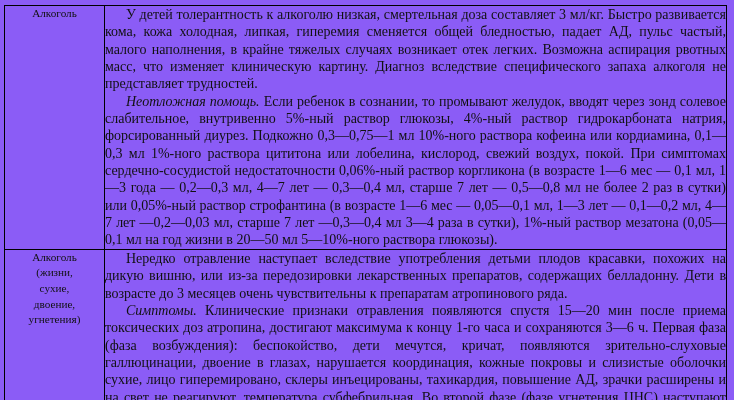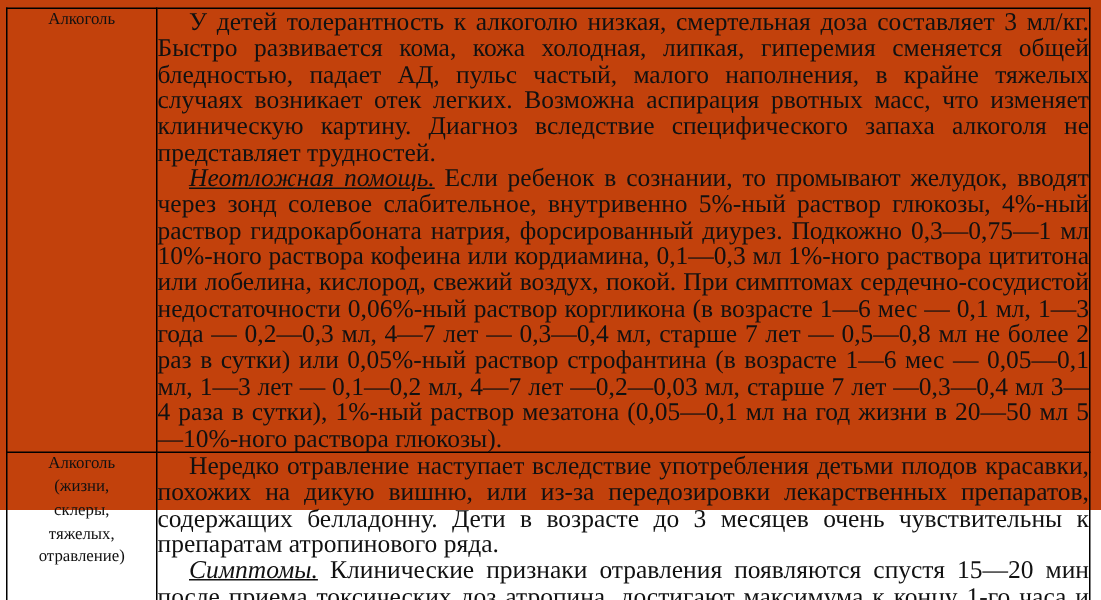--- a/index.html
+++ b/index.html
@@ -11,22 +11,22 @@
   body {
     width: 734px;
     height: 400px;
     overflow: hidden;
     font-family: "Liberation Serif", "DejaVu Serif", serif;
     color: #111111;
   }
   .page {
     position: relative;
     width: 734px;
-    height: 340px;
-    background: #c2410c;
+    height: 400px;
+    background: #8b5cf6;
     box-sizing: border-box;
   }
   table.poison-table {
     position: absolute;
     left: 4px;
     top: 5px;
     width: 723px;
     border-collapse: collapse;
     table-layout: fixed;
   }
@@ -44,34 +44,33 @@
     padding: 4px 3px;
   }
   td.substance-cell .subname {
     display: block;
   }
   td.desc-cell {
     padding: 4px 6px 3px 9px;
   }
   p.para {
     margin: 0;
-    font-size: 17px;
+    font-size: 14px;
     line-height: 17.35px;
     text-align: justify;
     text-align-last: left;
     text-justify: inter-word;
     hyphens: manual;
     text-indent: 21px;
   }
   p.para + p.para {
     margin-top: 0;
   }
   .it {
     font-style: italic;
-    text-decoration: underline;
   }
   
   tr.row-alcohol td.desc-cell { height: 225px; }
   tr.row-atropine td.desc-cell { height: 155px; }
 </style>
 </head>
 <body>
 
 <div class="page">
   <table class="poison-table">
@@ -84,23 +83,23 @@
         <td class="desc-cell">
           <p class="para"><span>У детей толерантность к алкоголю низкая, смертельная доза составляет 3 мл/кг. Быстро развивается кома, кожа холодная, липкая, гиперемия сменяется общей бледностью, падает АД, пульс частый, малого наполнения, в крайне тяжелых случаях возникает отек легких. Возможна аспирация рвотных масс, что изменяет клиническую картину. Диагноз вследствие специфического запаха алкоголя не представляет трудностей.</span></p>
           <p class="para"><span class="it">Неотложная помощь.</span><span> Если ребенок в сознании, то промывают желудок, вводят через зонд солевое слабительное, внутривенно 5%-ный раствор глюкозы, 4%-ный раствор гидрокарбоната натрия, форсированный диурез. Подкожно 0,3—0,75—1 мл 10%-ного раствора кофеина или кордиамина, 0,1—0,3 мл 1%-ного раствора цититона или лобелина, кислород, свежий воздух, покой. При симптомах сердечно-сосудистой недостаточности 0,06%-ный раствор коргликона (в возрасте 1—6 мес — 0,1 мл, 1—3 года — 0,2—0,3 мл, 4—7 лет — 0,3—0,4 мл, старше 7 лет — 0,5—0,8 мл не более 2 раз в сутки) или 0,05%-ный раствор строфантина (в возрасте 1—6 мес — 0,05—0,1 мл, 1—3 лет — 0,1—0,2 мл, 4—7 лет —0,2—0,03 мл, старше 7 лет —0,3—0,4 мл 3—4 раза в сутки), 1%-ный раствор мезатона (0,05—0,1 мл на год жизни в 20—50 мл 5—10%-ного раствора глюкозы).</span></p>
         </td>
       </tr>
 
       <tr class="row-atropine">
         <td class="substance-cell">
           <span class="subname">Алкоголь</span>
           <span class="subname">(жизни,</span>
-          <span class="subname">склеры,</span>
-          <span class="subname">тяжелых,</span>
-          <span class="subname">отравление)</span>
+          <span class="subname">сухие,</span>
+          <span class="subname">двоение,</span>
+          <span class="subname">угнетения)</span>
         </td>
         <td class="desc-cell">
           <p class="para"><span>Нередко отравление наступает вследствие употребления детьми плодов красавки, похожих на дикую вишню, или из-за передозировки лекарственных препаратов, содержащих белладонну. Дети в возрасте до 3 месяцев очень чувствительны к препаратам атропинового ряда.</span></p>
           <p class="para"><span class="it">Симптомы.</span><span> Клинические признаки отравления появляются спустя 15—20 мин после приема токсических доз атропина, достигают максимума к концу 1-го часа и сохраняются 3—6 ч. Первая фаза (фаза возбуждения): беспокойство, дети мечутся, кричат, появляются зрительно-слуховые галлюцинации, двоение в глазах, нарушается координация, кожные покровы и слизистые оболочки сухие, лицо гиперемировано, склеры инъецированы, тахикардия, повышение АД, зрачки расширены и на свет не реагируют, температура субфебрильная. Во второй фазе (фазе угнетения ЦНС) наступают признаки</span></p>
         </td>
       </tr>
 
     </tbody>
   </table>
 </div>

